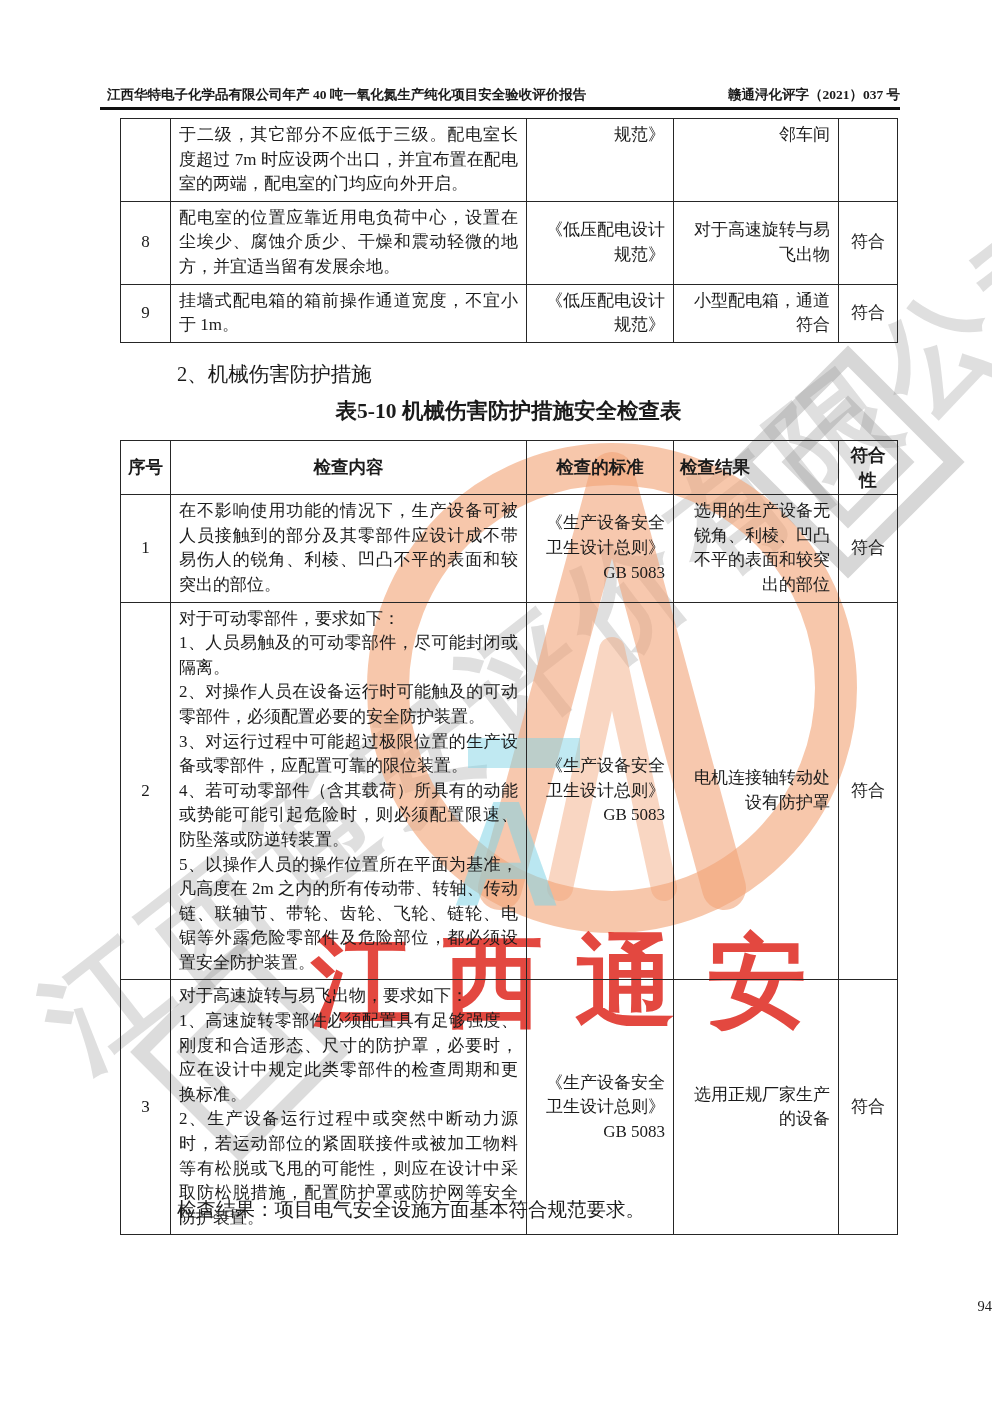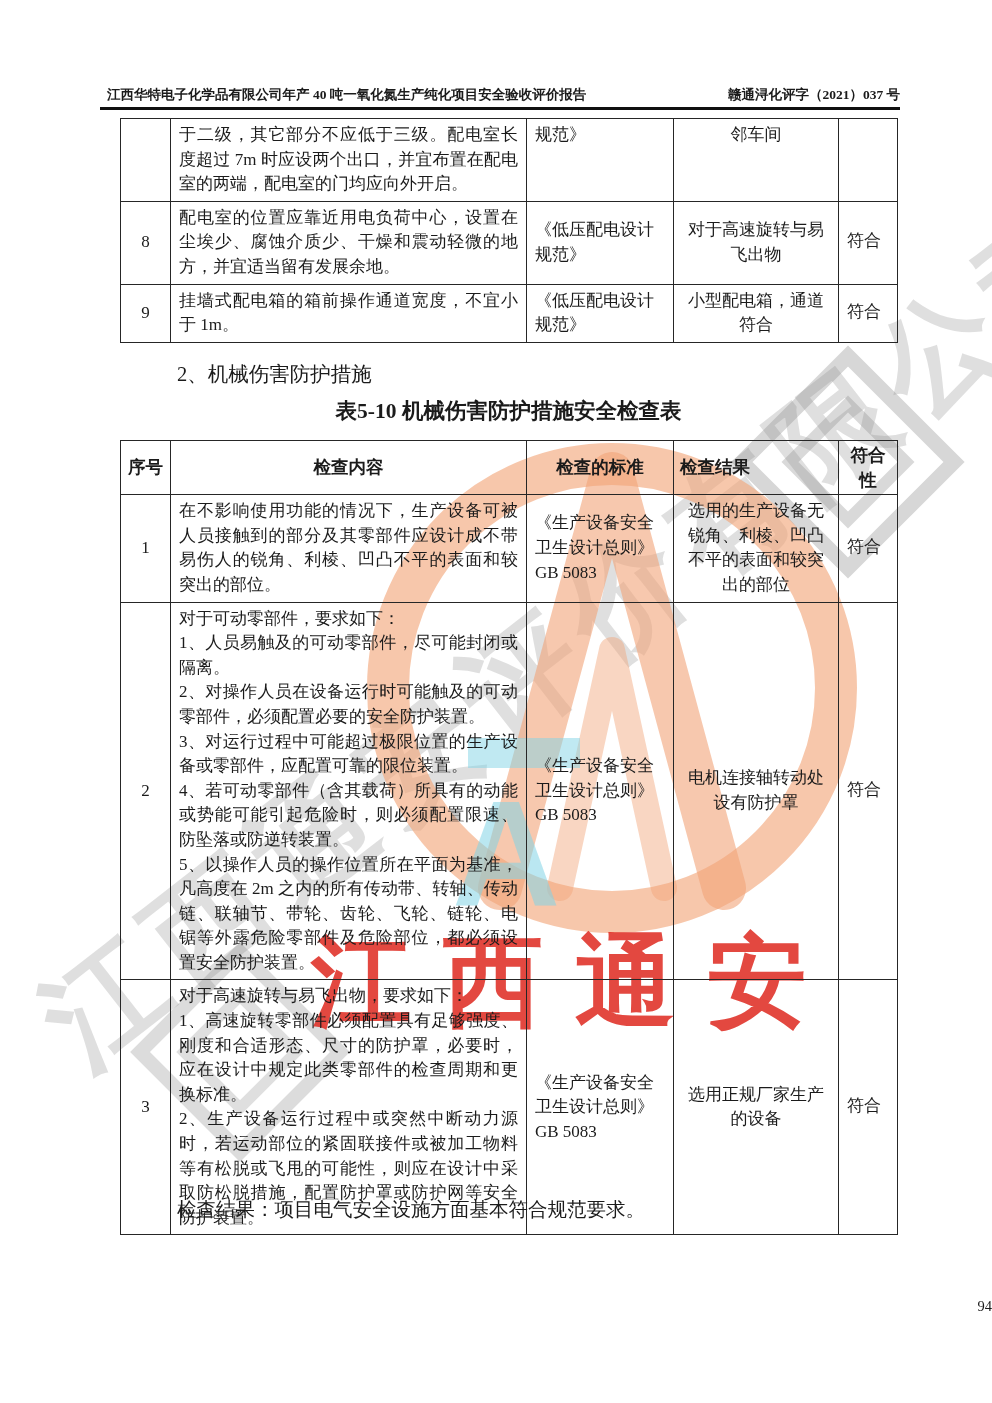--- a/index.html
+++ b/index.html
@@ -49,23 +49,23 @@
     border:1.5px solid #262626;
     padding:4px 8px;
     vertical-align:middle;
     font-weight:normal;
   }
   .doc-table th{font-weight:bold;font-size:17.5px;padding:2px 6px;}
   th.al-left{text-align:left;}
   th.al-center{text-align:center;}
   td.num{text-align:center;}
   td.cont{text-align:justify;text-justify:inter-ideograph;white-space:pre-wrap;}
-  td.std{text-align:left;}
-  td.res{text-align:center;}
-  td.comp{font-family:Liberation Mono, monospace;}
+  td.std{text-align:right;}
+  td.res{text-align:right;}
+  td.comp{text-align:center;}
   td.v-top{vertical-align:top;}
   .sec-heading{position:absolute;top:360px;left:177px;font-size:20.5px;}
   .tbl-title{
     position:absolute;top:396px;left:120px;width:777px;
     text-align:center;font-weight:bold;font-size:21.5px;
   }
   .concl-1{position:absolute;top:1196px;left:177px;font-size:19.5px;}
   .concl-2{position:absolute;top:1243px;left:177px;font-size:19.5px;}
   .page-num{position:absolute;top:1298px;left:0;width:100%;text-align:right;font-size:14.5px;}
 </style>

